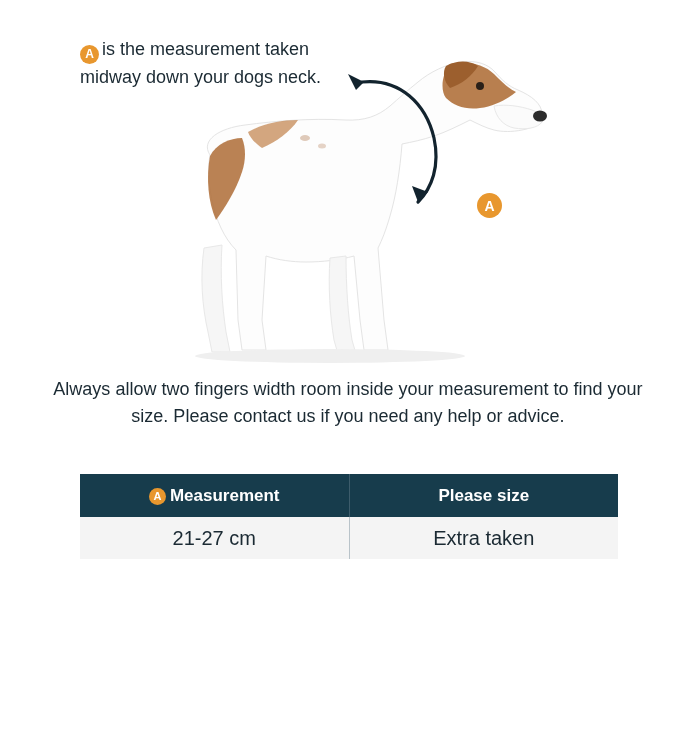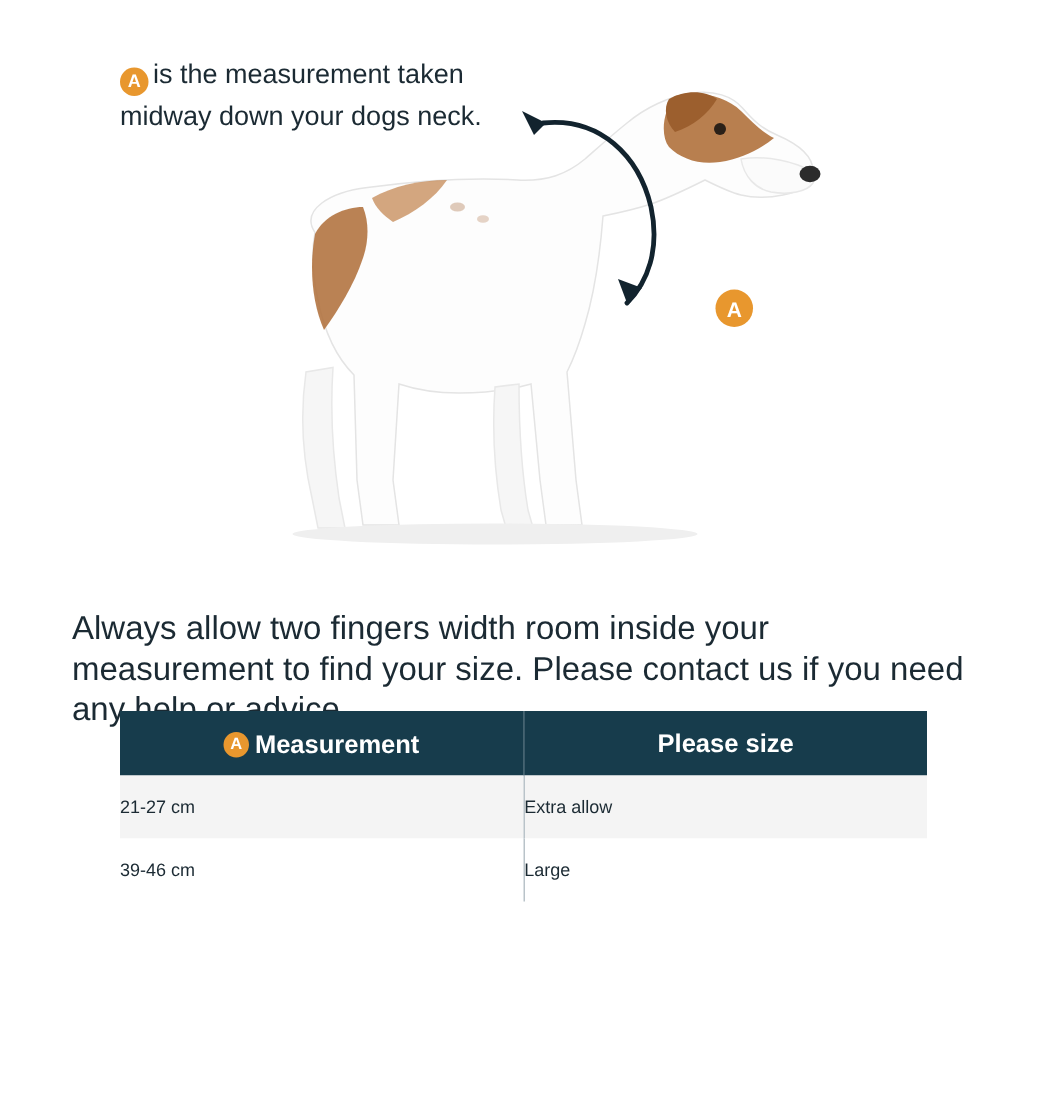--- a/index.html
+++ b/index.html
@@ -76,23 +76,24 @@
     height: 25px;
     font-size: 14px;
     vertical-align: baseline;
     margin: 0;
   }
 
   
   .paragraph {
     position: absolute;
     left: 48px;
-    top: 405px;
+    top: 376px;
     width: 600px;
-    font-size: 22px;
+    text-align: center;
+    font-size: 18px;
     line-height: 27px;
     color: #1b2a33;
   }
 
   
   .table-wrap {
     position: absolute;
     left: 80px;
     top: 474px;
     width: 538px;
@@ -111,21 +112,22 @@
     text-align: center;
     padding: 0;
   }
   table.size-table th .th-inner {
     display: inline-flex;
     align-items: center;
     justify-content: center;
     gap: 4px;
   }
   table.size-table td {
-    font-size: 12px;
+    font-size: 20px;
+    text-align: center;
     height: 42px;
     padding: 0;
     color: #1b2a33;
     font-weight: normal;
   }
   table.size-table tbody tr:nth-child(odd) td {
     background: #f4f4f4;
   }
   table.size-table tbody tr:nth-child(even) td {
     background: #ffffff;
@@ -210,23 +212,19 @@
               <span class="badge badge-th">A</span>
               <span>Measurement</span>
             </span>
           </th>
           <th>Please size</th>
         </tr>
       </thead>
       <tbody>
         <tr>
           <td class="col-divider">21-27 cm</td>
-          <td>Extra allow</td>
-        </tr>
-        <tr>
-          <td class="col-divider">39-46 cm</td>
-          <td>Large</td>
+          <td>Extra taken</td>
         </tr>
       </tbody>
     </table>
   </div>
 
 </div>
 
 </body></html>

